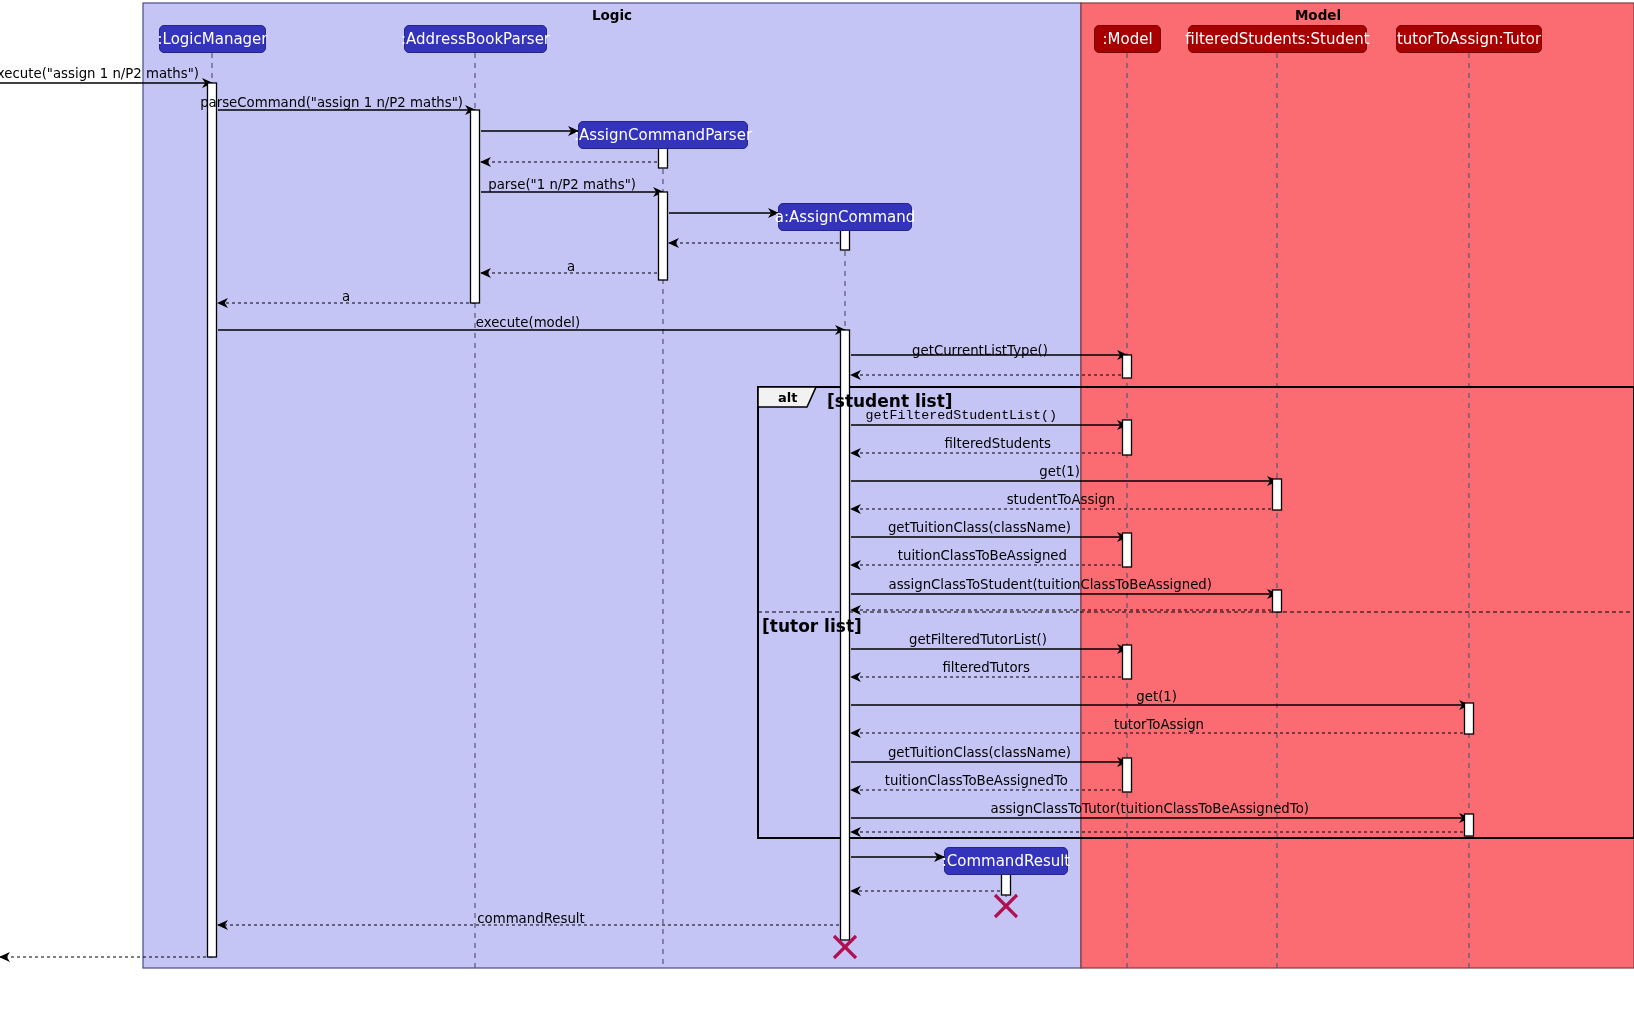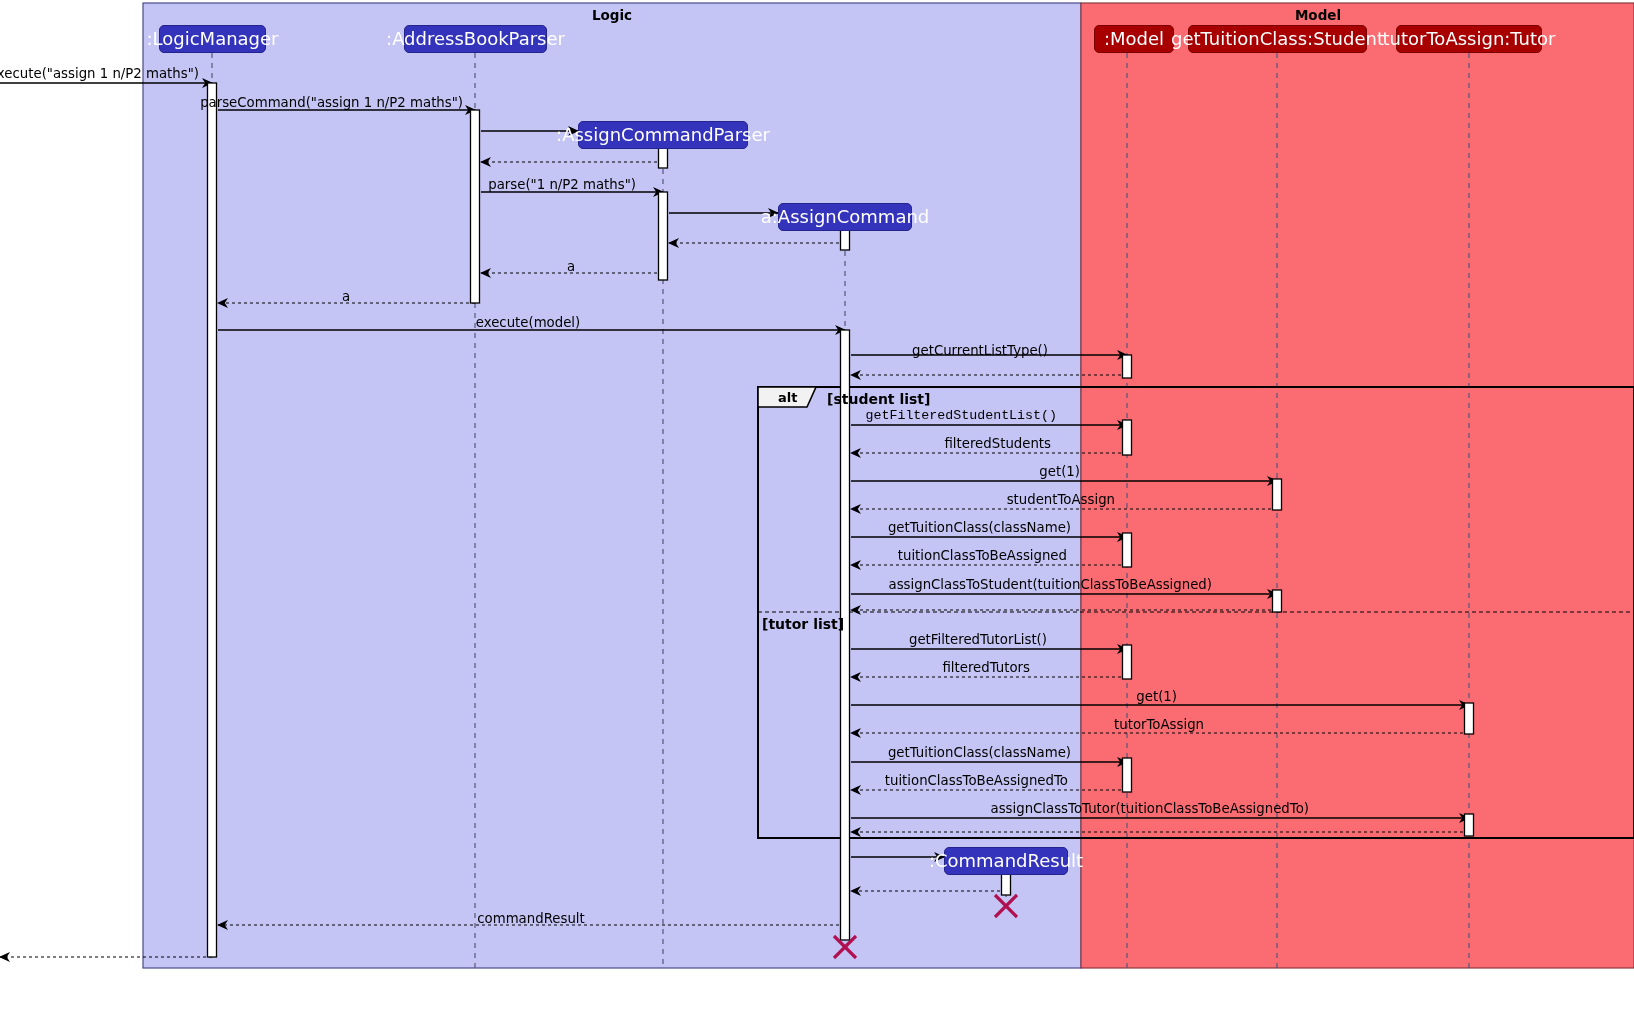--- a/index.html
+++ b/index.html
@@ -25,21 +25,21 @@
     width: 1634px;
     height: 1024px;
   }
   .overlay { position: absolute; left:0; top:0; width:1634px; height:1024px; pointer-events:none;}
   
   .pbox {
     position: absolute;
     box-sizing: border-box;
     border-radius: 5px;
     color: #ffffff;
-    font-size: 18px;
+    font-size: 15px;
     line-height: 1;
     display: flex;
     align-items: center;
     justify-content: center;
     white-space: nowrap;
     padding: 0 9px;
     height: 28px;
     pointer-events: auto;
   }
   .pbox.logic {
@@ -72,21 +72,21 @@
   .msg.c { transform: translateX(-50%); }
   .alt-kw {
     position: absolute;
     font-size: 13px;
     font-weight: bold;
     color: #000;
     pointer-events: none;
   }
   .alt-guard {
     position: absolute;
-    font-size: 14px;
+    font-size: 17px;
     font-weight: bold;
     color: #000;
     white-space: nowrap;
     pointer-events: none;
   }
 </style>
 </head>
 <body>
 
 <div id="diagram">
@@ -192,25 +192,25 @@
       </div>
       <div class="pbox logic" style="left: 578px; top: 121px; width: 170px;">
         <span>:AssignCommandParser</span>
       </div>
       <div class="pbox logic" style="left: 778px; top: 203px; width: 134px;">
         <span>a:AssignCommand</span>
       </div>
       <div class="pbox logic" style="left: 944px; top: 847px; width: 124px; text-align: center;">
         <span>:CommandResult</span>
       </div>
-      <div class="pbox model" style="left: 1094px; top: 25px; width: 80px;">
+      <div class="pbox model" style="left: 1094px; top: 25px; width: 67px;">
         <span>:Model</span>
       </div>
       <div class="pbox model" style="left: 1188px; top: 25px; width: 179px;">
-        <span>getTuitionClass:Student</span>
+        <span>filteredStudents:Student</span>
       </div>
       <div class="pbox model" style="left: 1396px; top: 25px; width: 146px;">
         <span>tutorToAssign:Tutor</span>
       </div>
       <div class="alt-kw" style="left: 778px; top: 390px;">alt</div>
       <div class="alt-guard" style="left: 827px; top: 391px;">[student list]</div>
       <div class="alt-guard" style="left: 762px; top: 616px;">[tutor list]</div>
       <div class="msg r" style="left: 199px; top: 67px;">execute("assign 1 n/P2 maths")</div>
       <div class="msg r" style="left: 463px; top: 96px;">parseCommand("assign 1 n/P2 maths")</div>
       <div class="msg r" style="left: 636px; top: 178px;">parse("1 n/P2 maths")</div>

